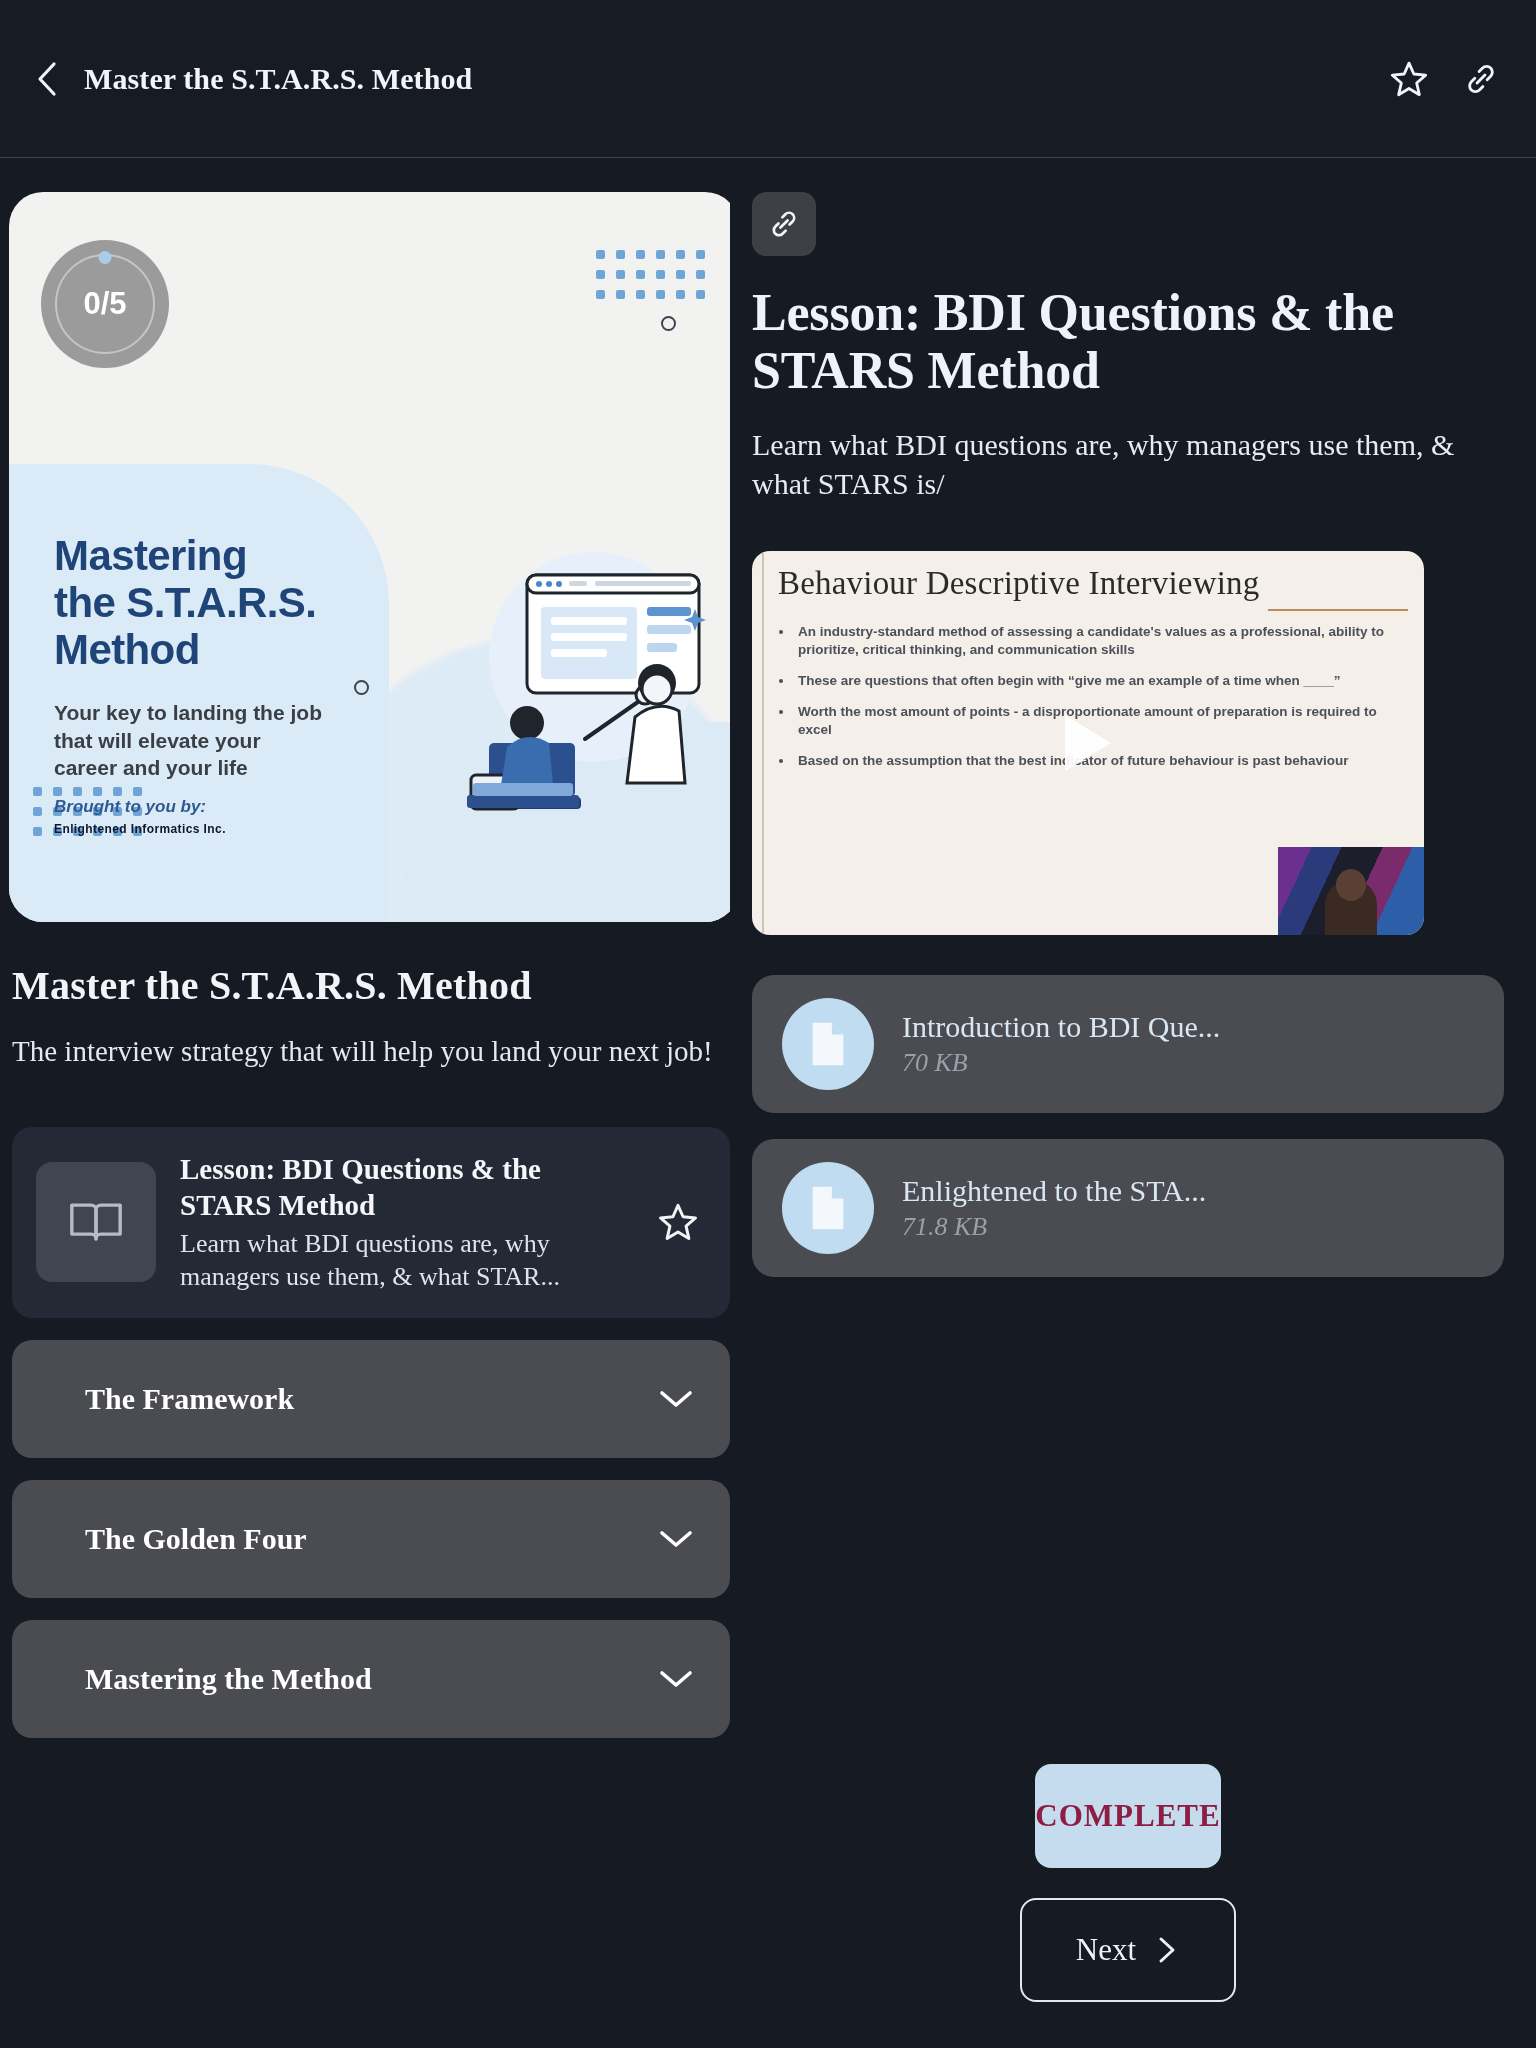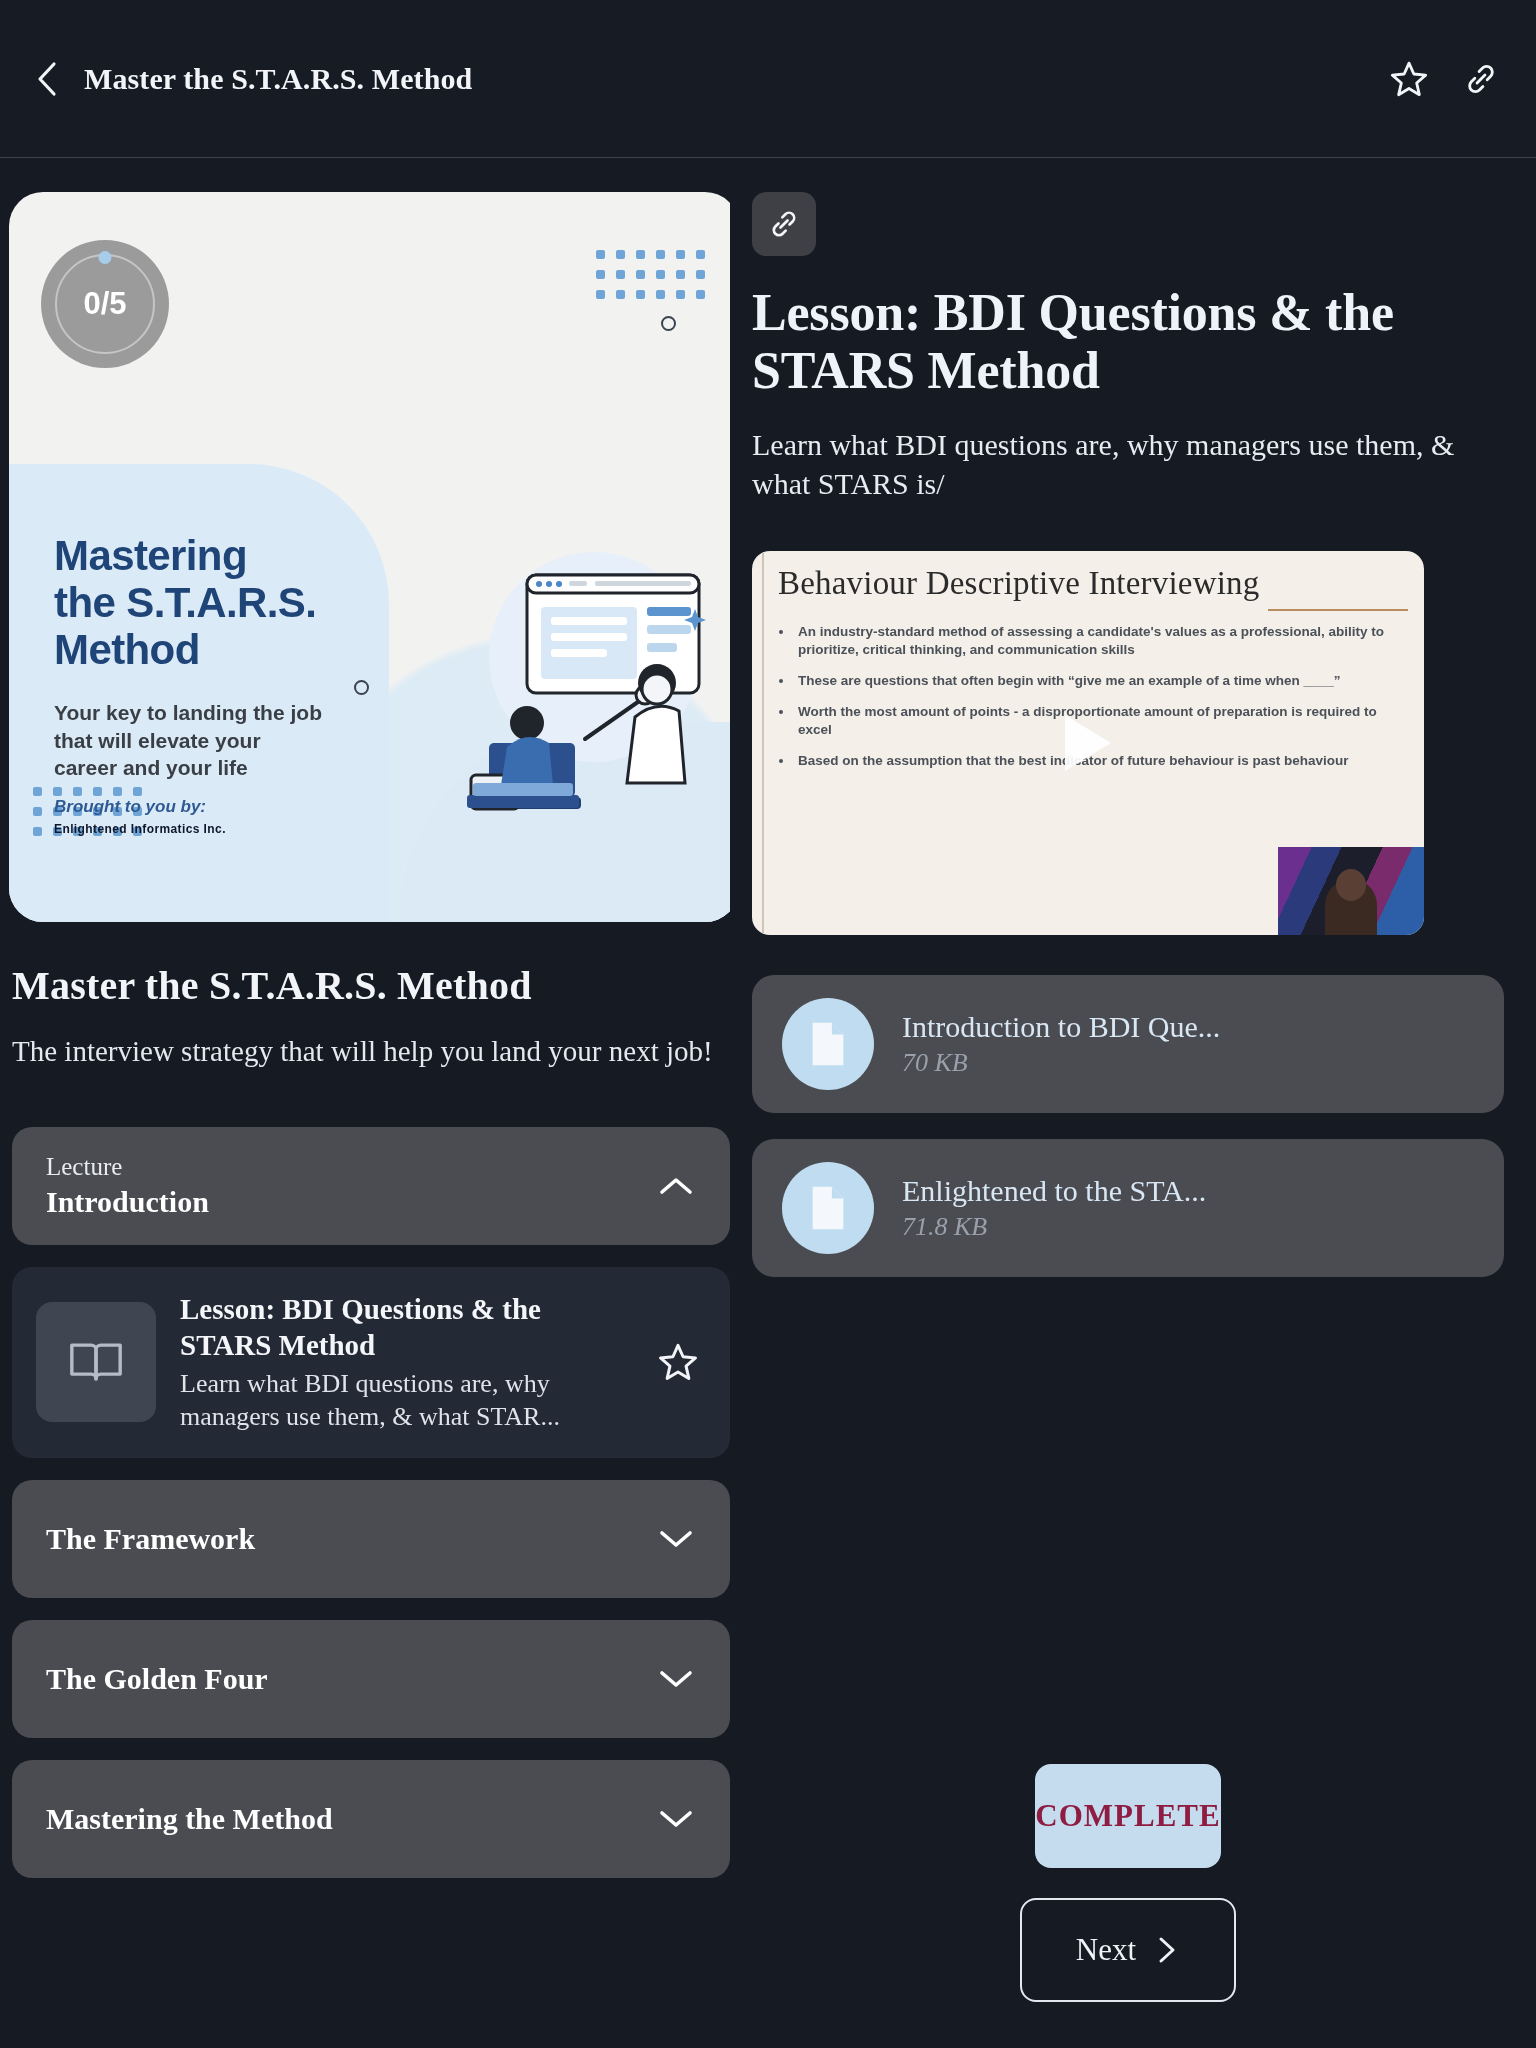--- a/index.html
+++ b/index.html
@@ -144,21 +144,21 @@
   .sections { margin-top: 56px; display: flex; flex-direction: column; gap: 22px; }
   .section-row {
     background: #4a4c51; border-radius: 20px;
     min-height: 118px; padding: 22px 34px;
     display: flex; align-items: center; justify-content: space-between;
     cursor: pointer;
   }
   .section-row.open { }
   .sec-kicker { font-size: 25px; color: #e9ecf1; line-height: 1.25; }
   .sec-name { font-size: 30px; font-weight: 700; color: #ffffff; line-height: 1.25; }
-  .sec-title-only { font-size: 30px; font-weight: 700; color: #ffffff; }
+  .sec-title-only { font-size: 30px; font-weight: 700; color: #ffffff; margin-left: 39px; }
   .chev { width: 40px; height: 40px; flex: 0 0 auto; display:flex; align-items:center; justify-content:center; }
 
   .lesson-item {
     background: #242a35; border-radius: 20px;
     padding: 24px 30px 24px 24px;
     display: flex; align-items: center; gap: 24px; cursor: pointer;
   }
   .lesson-thumb {
     width: 120px; height: 120px; border-radius: 16px;
     background: #3f4551; flex: 0 0 auto;
@@ -397,31 +397,20 @@
 
         <path d="M286 62 l3 8 8 3 -8 3 -3 8 -3 -8 -8 -3 8 -3z" fill="#5b94cf"></path>
       </svg>
     </div>
 
     <div class="course-title">Master the S.T.A.R.S. Method</div>
     <div class="course-desc">The interview strategy that will help you land your next job!</div>
 
     <div class="sections">
 
-      <div class="section-row open">
-        <div>
-          <div class="sec-kicker">Lecture</div>
-          <div class="sec-name">Introduction</div>
-        </div>
-        <div class="chev">
-          <svg width="36" height="22" viewBox="0 0 36 22">
-            <polyline points="4,17 18,5 32,17" fill="none" stroke="#ffffff" stroke-width="3.6" stroke-linecap="round" stroke-linejoin="round"></polyline>
-          </svg>
-        </div>
-      </div>
 
       <div class="lesson-item">
         <div class="lesson-thumb">
           <svg width="58" height="50" viewBox="0 0 24 20">
             <path d="M2 3 h8 a2 2 0 0 1 2 2 v12 a2 2 0 0 0 -2 -2 h-8 z" fill="none" stroke="#b6bcc6" stroke-width="1.4" stroke-linejoin="round"></path>
             <path d="M22 3 h-8 a2 2 0 0 0 -2 2 v12 a2 2 0 0 1 2 -2 h8 z" fill="none" stroke="#b6bcc6" stroke-width="1.4" stroke-linejoin="round"></path>
           </svg>
         </div>
         <div class="lesson-txt">
           <div class="lesson-title">Lesson: BDI Questions &amp; the STARS Method</div>

